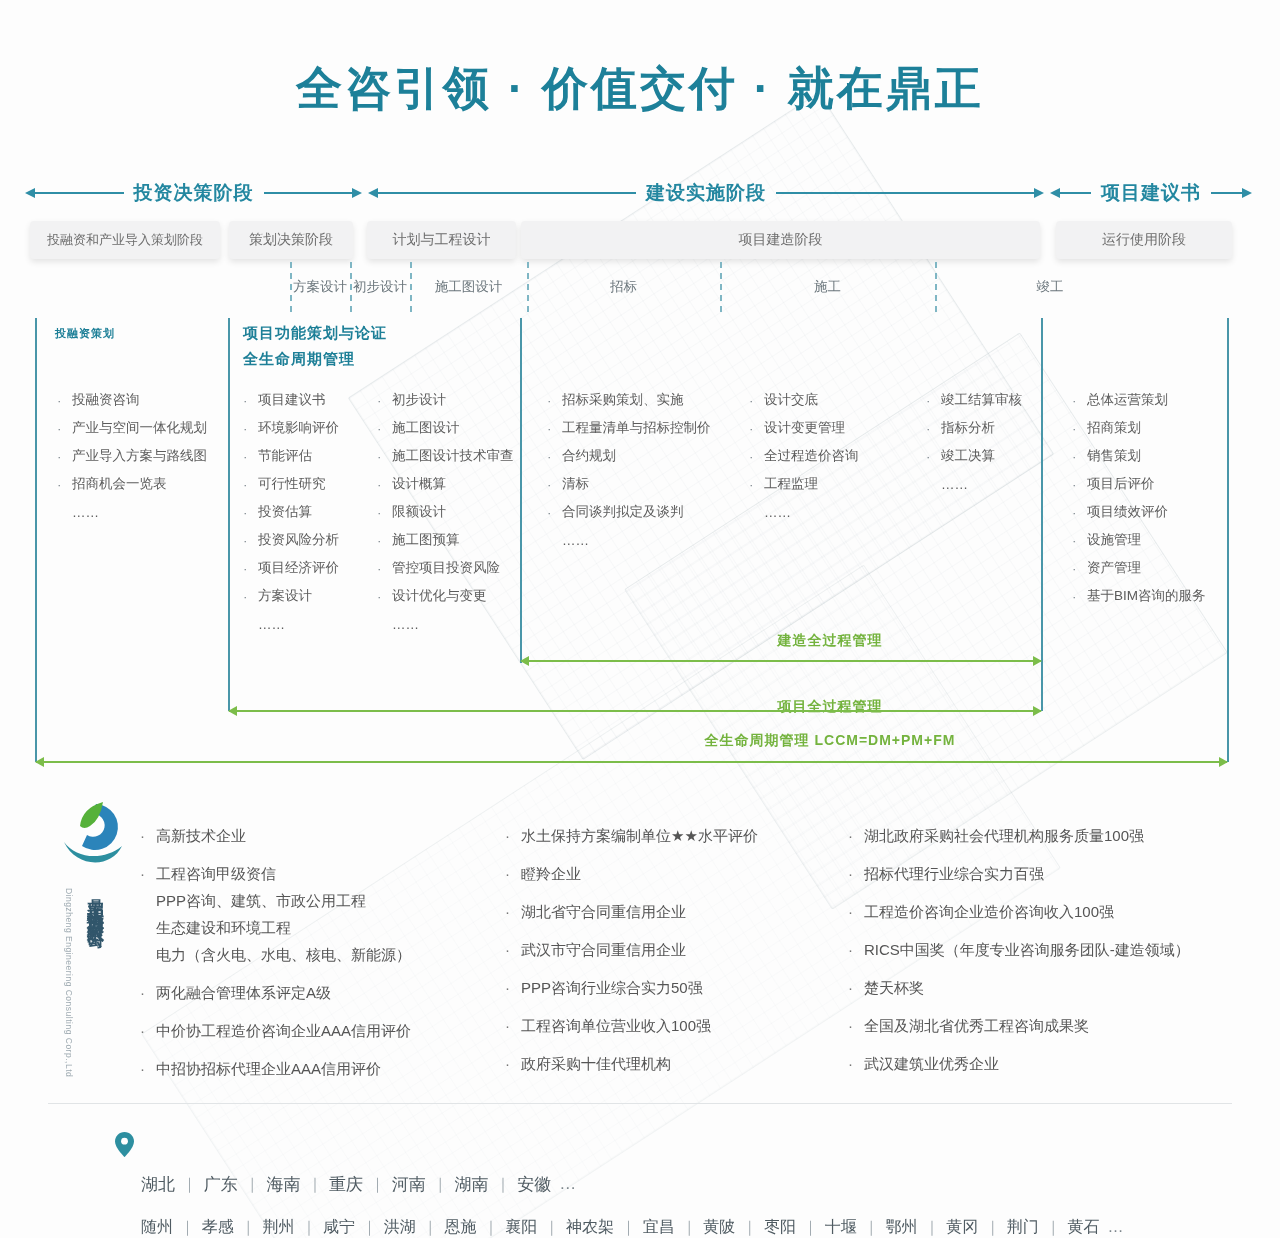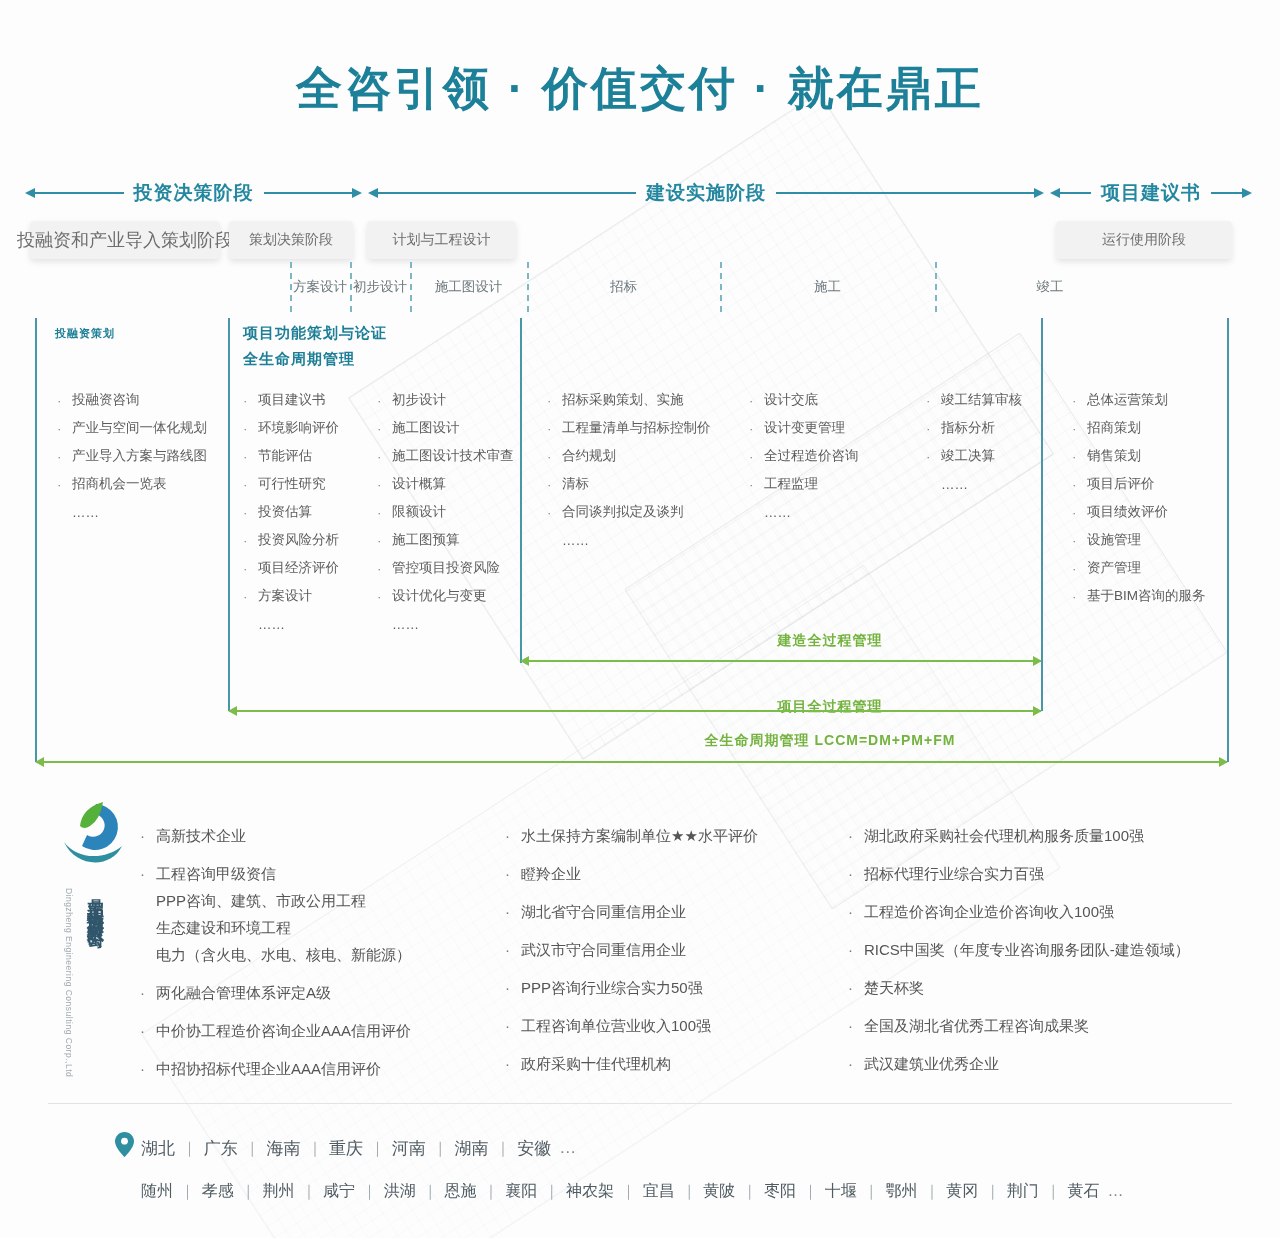--- a/index.html
+++ b/index.html
@@ -26,21 +26,21 @@
   .tl{width:0;height:0;border-top:5px solid transparent;border-bottom:5px solid transparent;border-right:10px solid #2f8ea6;}
   .tr{width:0;height:0;border-top:5px solid transparent;border-bottom:5px solid transparent;border-left:10px solid #2f8ea6;}
   .p1{left:25px;width:337px;}
   .p2{left:368px;width:676px;}
   .p3{left:1050px;width:202px;}
 
   
   .sbox{position:absolute;top:221px;height:38px;background:#f2f2f3;border-radius:4px;
     box-shadow:0 3px 6px rgba(0,0,0,.10);color:#6d6d6d;font-size:14px;
     display:flex;align-items:center;justify-content:center;white-space:nowrap;}
-  .b1{left:30px;width:190px;font-size:18px;}
+  .b1{left:30px;width:190px;font-size:13px;}
   .b2{left:229px;width:124px;}
   .b3{left:367px;width:149px;}
   .b4{left:521px;width:519px;}
   .b5{left:1056px;width:176px;}
 
   
   .spdash{position:absolute;top:262px;height:50px;width:0;border-left:2px dashed #7fb6c4;}
   .splabel{position:absolute;top:278px;font-size:13.5px;color:#6b767c;text-align:center;white-space:nowrap;}
 
   
@@ -68,21 +68,21 @@
     font-size:17px;font-weight:700;color:#31566b;letter-spacing:3px;}
   .name-en{position:absolute;left:64px;top:888px;writing-mode:vertical-rl;font-size:8.5px;color:#9fabb2;letter-spacing:.5px;}
 
   .qcol{position:absolute;top:822px;}
   .ql{height:27px;line-height:27px;display:flex;font-size:15px;color:#555;white-space:nowrap;}
   .ql .dot{width:16px;color:#777;}
   .gstart{margin-top:11px;}
 
   .divider{position:absolute;left:48px;top:1103px;width:1184px;height:1px;background:#e1e4e6;}
 
-  .locrow{position:absolute;display:flex;align-items:center;color:#4f5b62;}
+  .locrow{position:absolute;display:flex;align-items:center;color:#4f5b62;margin-top:36px;}
   #prov-row{left:141px;top:1134px;font-size:17px;height:28px;}
   #city-row{left:141px;top:1177px;font-size:16px;height:28px;}
   .sep{color:#9aa4aa;margin:0 7px;font-size:15px;}
   .more{color:#7d868c;margin-left:8px;}
   .pin{position:absolute;left:115px;top:1132px;}
 </style>
 </head>
 <body>
 
 <div class="page">
@@ -111,20 +111,21 @@
     <span class="tl"></span>
       <span class="ln"></span>
     <span class="lbl">项目建议书</span>
     <span class="ln"></span>
       <span class="tr"></span>
   </div>
 
   <div class="sbox b1">投融资和产业导入策划阶段</div>
   <div class="sbox b2">策划决策阶段</div>
   <div class="sbox b3">计划与工程设计</div>
+  <div class="sbox b4">项目建造阶段</div>
   <div class="sbox b5">运行使用阶段</div>
 
   <div class="spdash" style="left:290px"></div>
   <div class="spdash" style="left:350px"></div>
   <div class="spdash" style="left:410px"></div>
   <div class="spdash" style="left:527px"></div>
   <div class="spdash" style="left:720px"></div>
   <div class="spdash" style="left:935px"></div>
   <div class="splabel" style="left:290px;width:60px">方案设计</div>
   <div class="splabel" style="left:350px;width:60px">初步设计</div>

